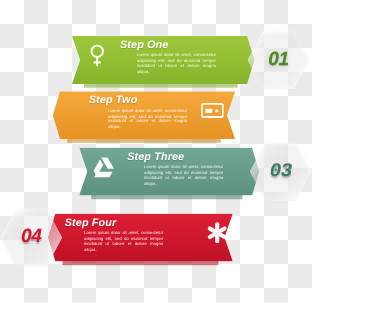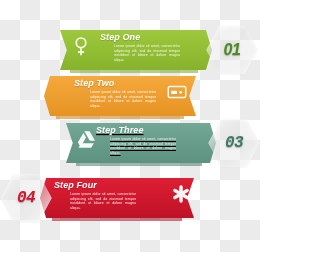--- a/index.html
+++ b/index.html
@@ -103,21 +103,21 @@
   .hex .num{
     position:relative;
     font-size:16px;font-weight:bold;font-style:italic;
     letter-spacing:-.5px;
     text-shadow:0 1px 1px rgba(0,0,0,.25);
     text-align:center;
   }
   .n1{color:#4d8a22;}
   .n2{color:#e9982b;}
   .n3{color:#3f7a65;}
-  .n4{color:#d6142b;font-family:Liberation Mono, monospace;}
+  .n4{color:#d6142b;}
 
   
   
   #row1{top:24px;}
   #row1 .bar{left:60px;width:152px;}
   #row1 .fold{left:70px;width:128px;}
   #row1 .txt{left:100px;}
   #row1 .icon{left:70px;}
   #row1 .hex{right:2px;}
 
@@ -126,21 +126,21 @@
   #row2 .bar{left:44px;width:152px;}
   #row2 .fold{left:56px;width:128px;}
   #row2 .txt{left:58px;margin-left:16px;}
   #row2 .icon{right:72px;}
   #row2 .hex{left:2px;}
 
   
   #row3{top:117px;}
   #row3 .bar{left:66px;width:150px;}
   #row3 .fold{left:76px;width:126px;}
-  #row3 .txt{left:96px;text-decoration:underline;}
+  #row3 .txt{left:106px;}
   #row3 .icon{left:76px;}
   #row3 .hex{right:0px;font-family:Liberation Mono, monospace;}
 
   
   #row4{top:172px;}
   #row4 .bar{left:40px;width:154px;}
   #row4 .fold{left:52px;width:130px;}
   #row4 .txt{left:54px;}
   #row4 .icon{right:68px;}
   #row4 .hex{left:0px;}

